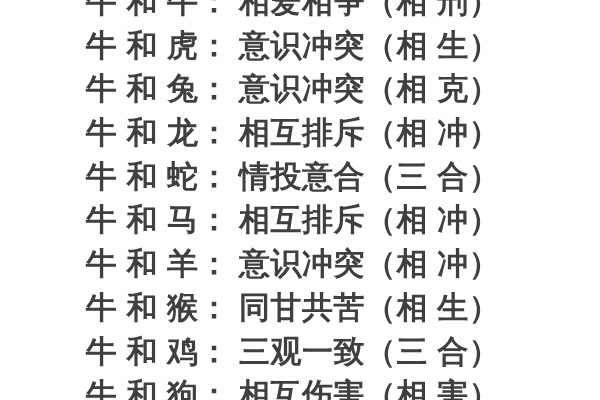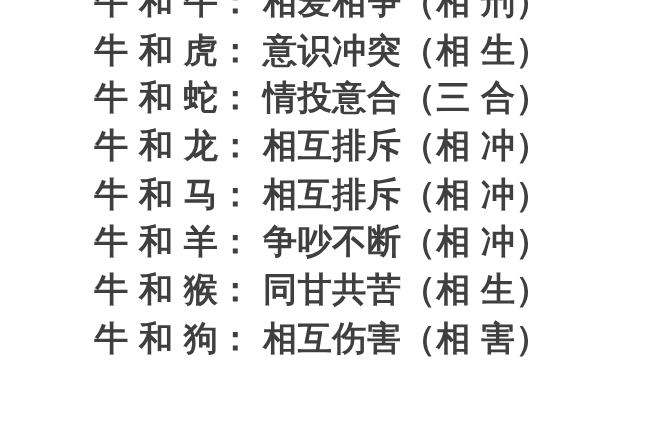--- a/index.html
+++ b/index.html
@@ -25,19 +25,21 @@
   .compat-row {
     height: 43.7px;
   }
 </style>
 </head>
 <body>
 
 <div class="compat-list">
   <div class="compat-row">牛 和 牛： 相爱相争（相 刑）</div>
   <div class="compat-row">牛 和 虎： 意识冲突（相 生）</div>
+  <div class="compat-row">牛 和 兔： 意识冲突（相 克）</div>
+  <div class="compat-row">牛 和 龙： 相互排斥（相 冲）</div>
   <div class="compat-row">牛 和 蛇： 情投意合（三 合）</div>
-  <div class="compat-row">牛 和 龙： 相互排斥（相 冲）</div>
   <div class="compat-row">牛 和 马： 相互排斥（相 冲）</div>
-  <div class="compat-row">牛 和 羊： 争吵不断（相 冲）</div>
+  <div class="compat-row">牛 和 羊： 意识冲突（相 冲）</div>
   <div class="compat-row">牛 和 猴： 同甘共苦（相 生）</div>
+  <div class="compat-row">牛 和 鸡： 三观一致（三 合）</div>
   <div class="compat-row">牛 和 狗： 相互伤害（相 害）</div>
 </div>
 
 </body></html>

